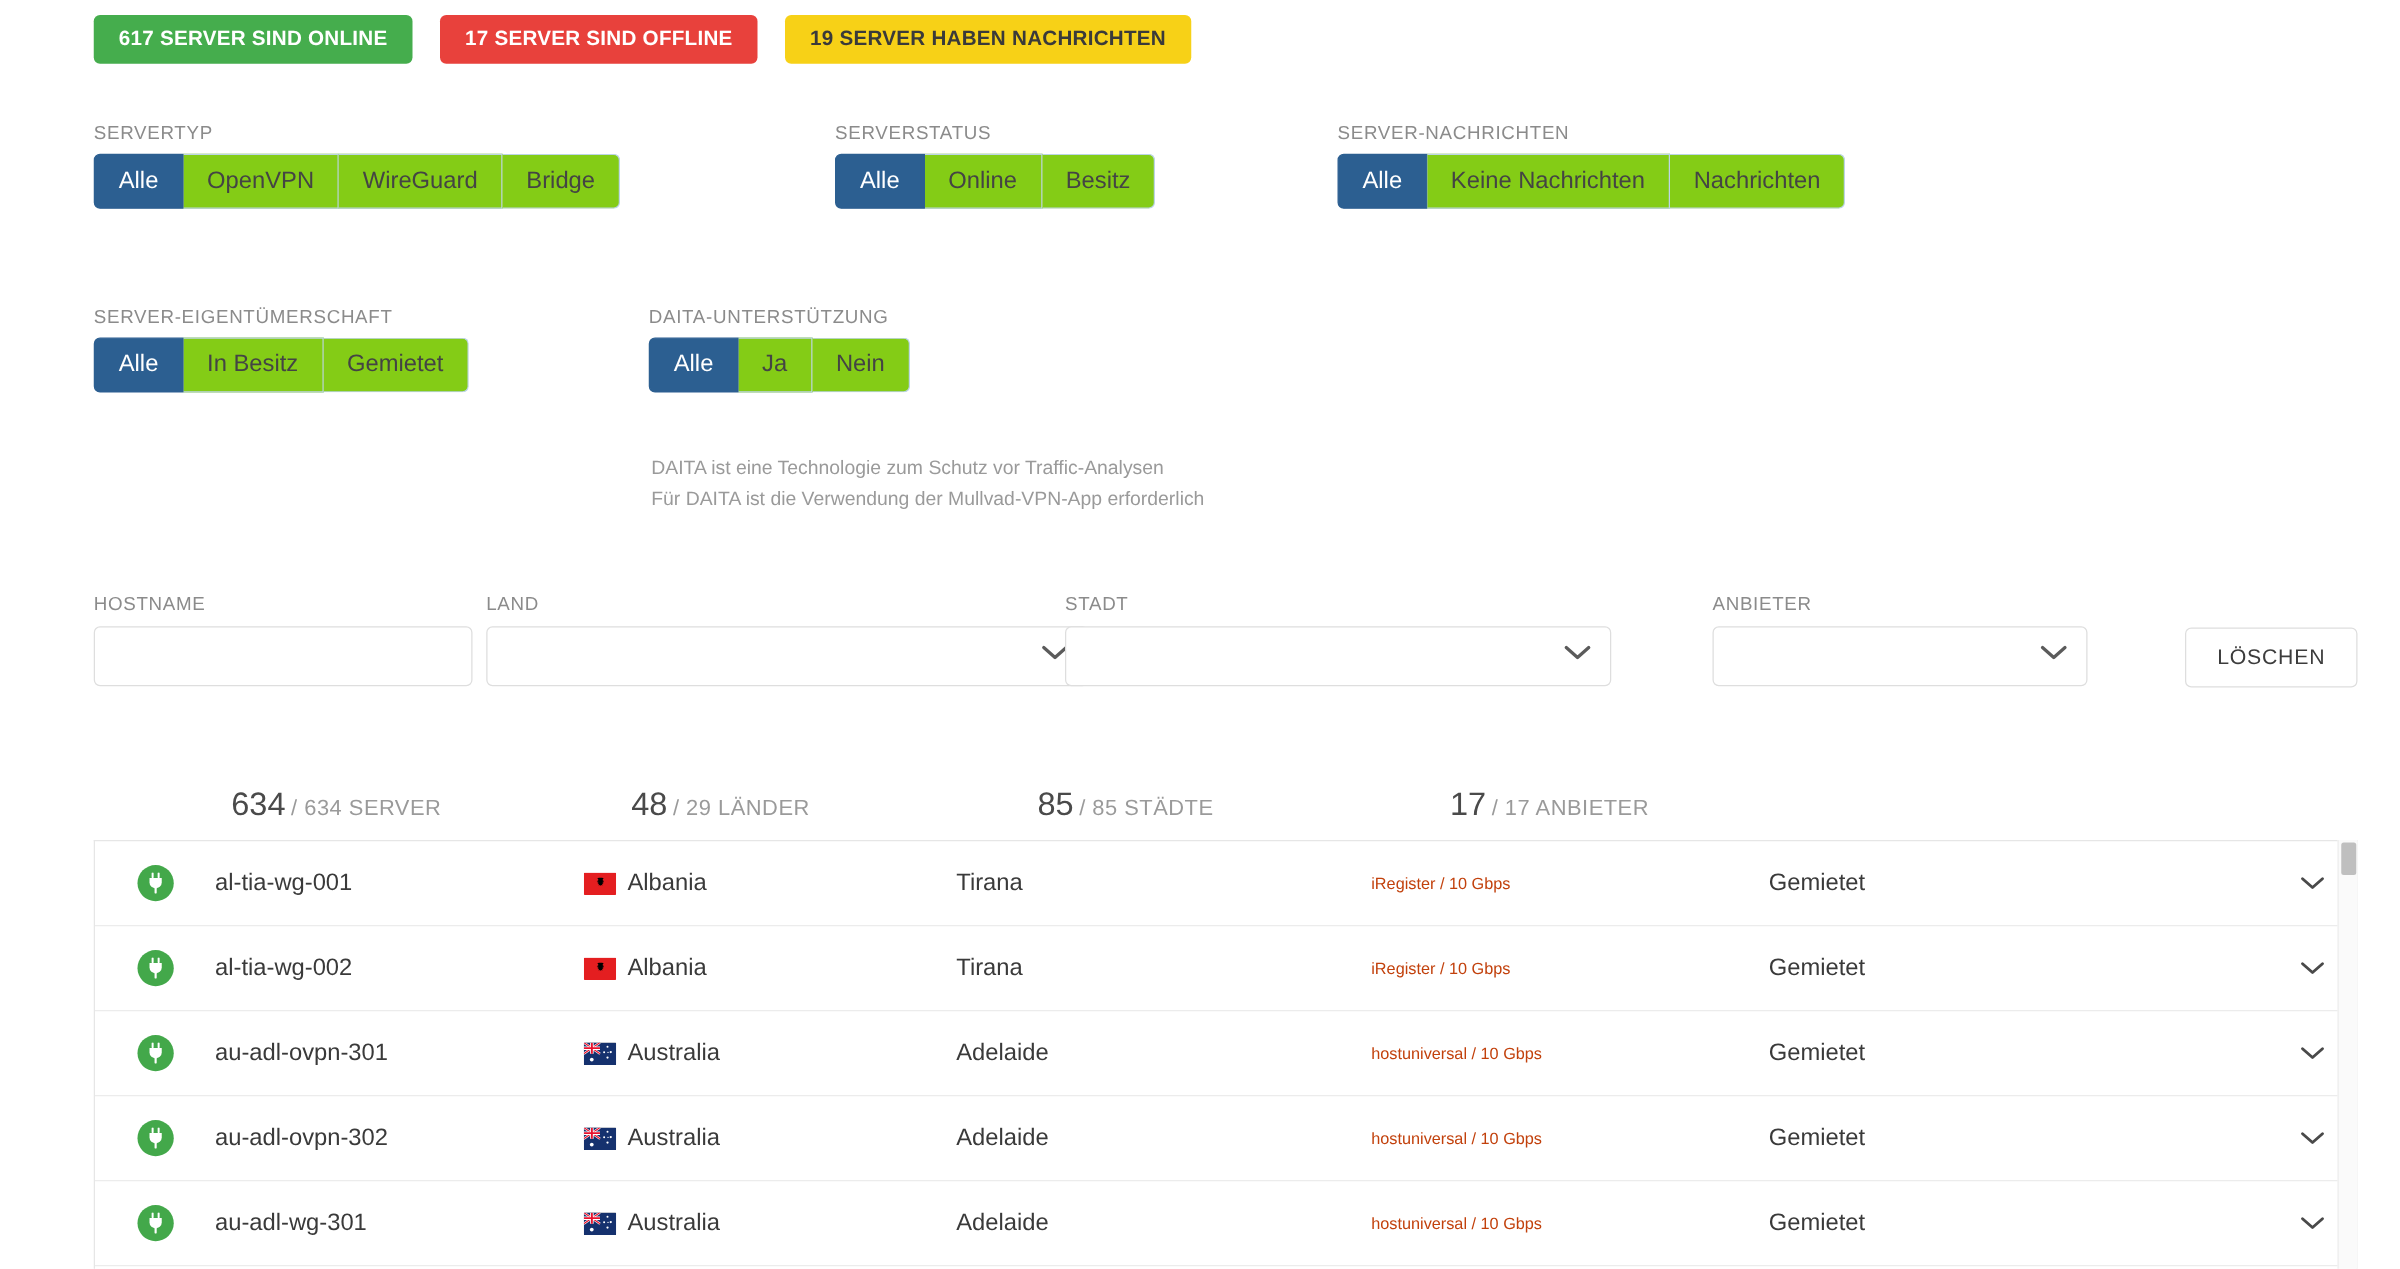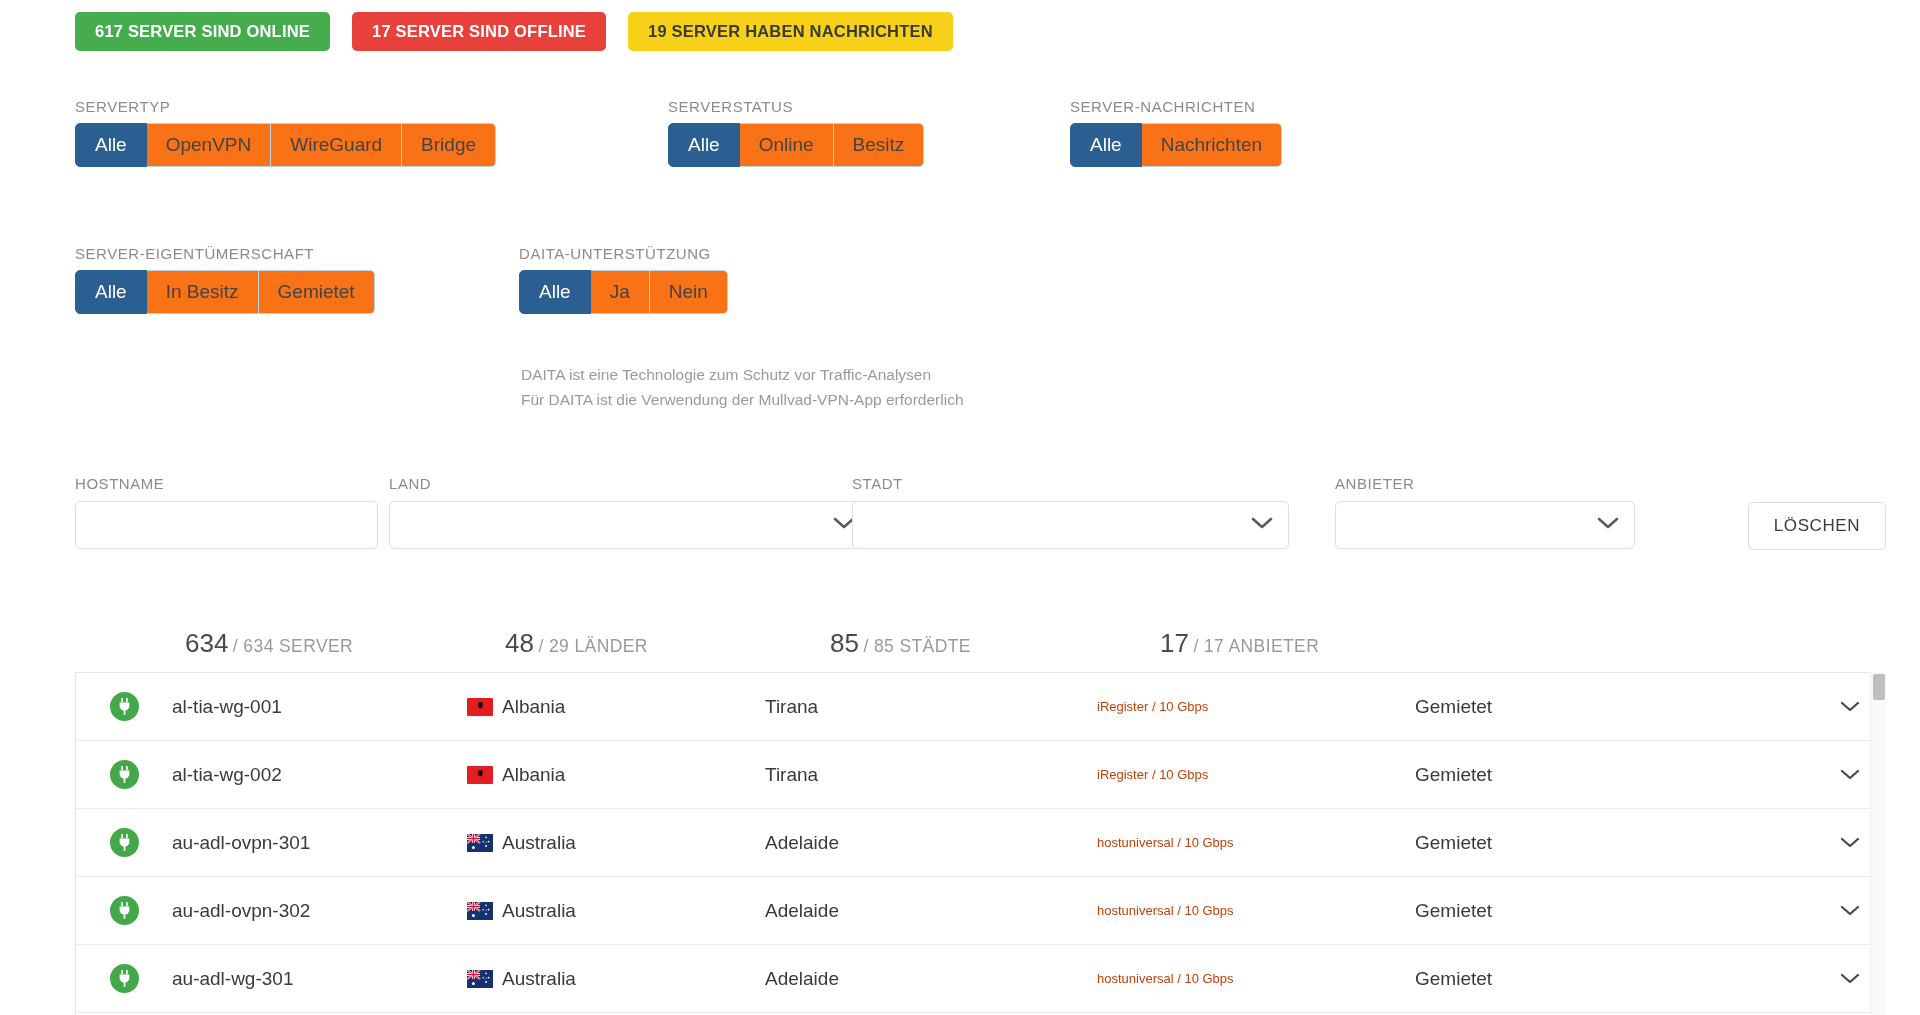--- a/index.html
+++ b/index.html
@@ -48,21 +48,21 @@
     white-space: nowrap;
   }
   .btn-group { display: inline-flex; }
   .btn-group .seg {
     height: 44px;
     padding: 0 19px;
     display: flex;
     align-items: center;
     justify-content: center;
     font-size: 19px;
-    background: #f97316;
+    background: #84cc16;
     color: #444444;
     border: 1px solid #bcd4e6;
     border-left: none;
     cursor: pointer;
     white-space: nowrap;
     font-family: "Liberation Sans", sans-serif;
   }
   .btn-group .seg:first-child {
     border-left: 1px solid #ec4899;
     border-top-left-radius: 5px;
@@ -122,21 +122,21 @@
   .selwrap .chev {
     position: absolute;
     right: 16px; top: 50%;
     transform: translateY(-50%);
     pointer-events: none;
     color: #5b5b5b;
   }
   #f-hostname { left: 75px;   width: 303px; }
   #f-land     { left: 389px;  width: 482px; }
   #f-stadt    { left: 852px;  width: 437px; }
-  #f-anbieter { left: 1335px; width: 300px; }
+  #f-anbieter { left: 1370px; width: 300px; }
   .clear-btn {
     position: absolute;
     left: 1748px; top: 502px;
     width: 138px; height: 48px;
     border: 1px solid #dedede;
     border-radius: 5px;
     background: #ffffff;
     font-size: 17px;
     letter-spacing: 0.6px;
     color: #3c3c3c;
@@ -244,20 +244,21 @@
     <div class="seg active">Alle</div>
     <div class="seg">Online</div>
     <div class="seg">Besitz</div>
   </div>
 </div>
 
 <div class="fgroup" id="g-messages">
   <div class="filter-label">SERVER-NACHRICHTEN</div>
   <div class="btn-group">
     <div class="seg active">Alle</div>
+    <div class="seg">Keine Nachrichten</div>
     <div class="seg">Nachrichten</div>
   </div>
 </div>
 
 <div class="fgroup" id="g-ownership">
   <div class="filter-label">SERVER-EIGENTÜMERSCHAFT</div>
   <div class="btn-group">
     <div class="seg active">Alle</div>
     <div class="seg">In Besitz</div>
     <div class="seg">Gemietet</div>

